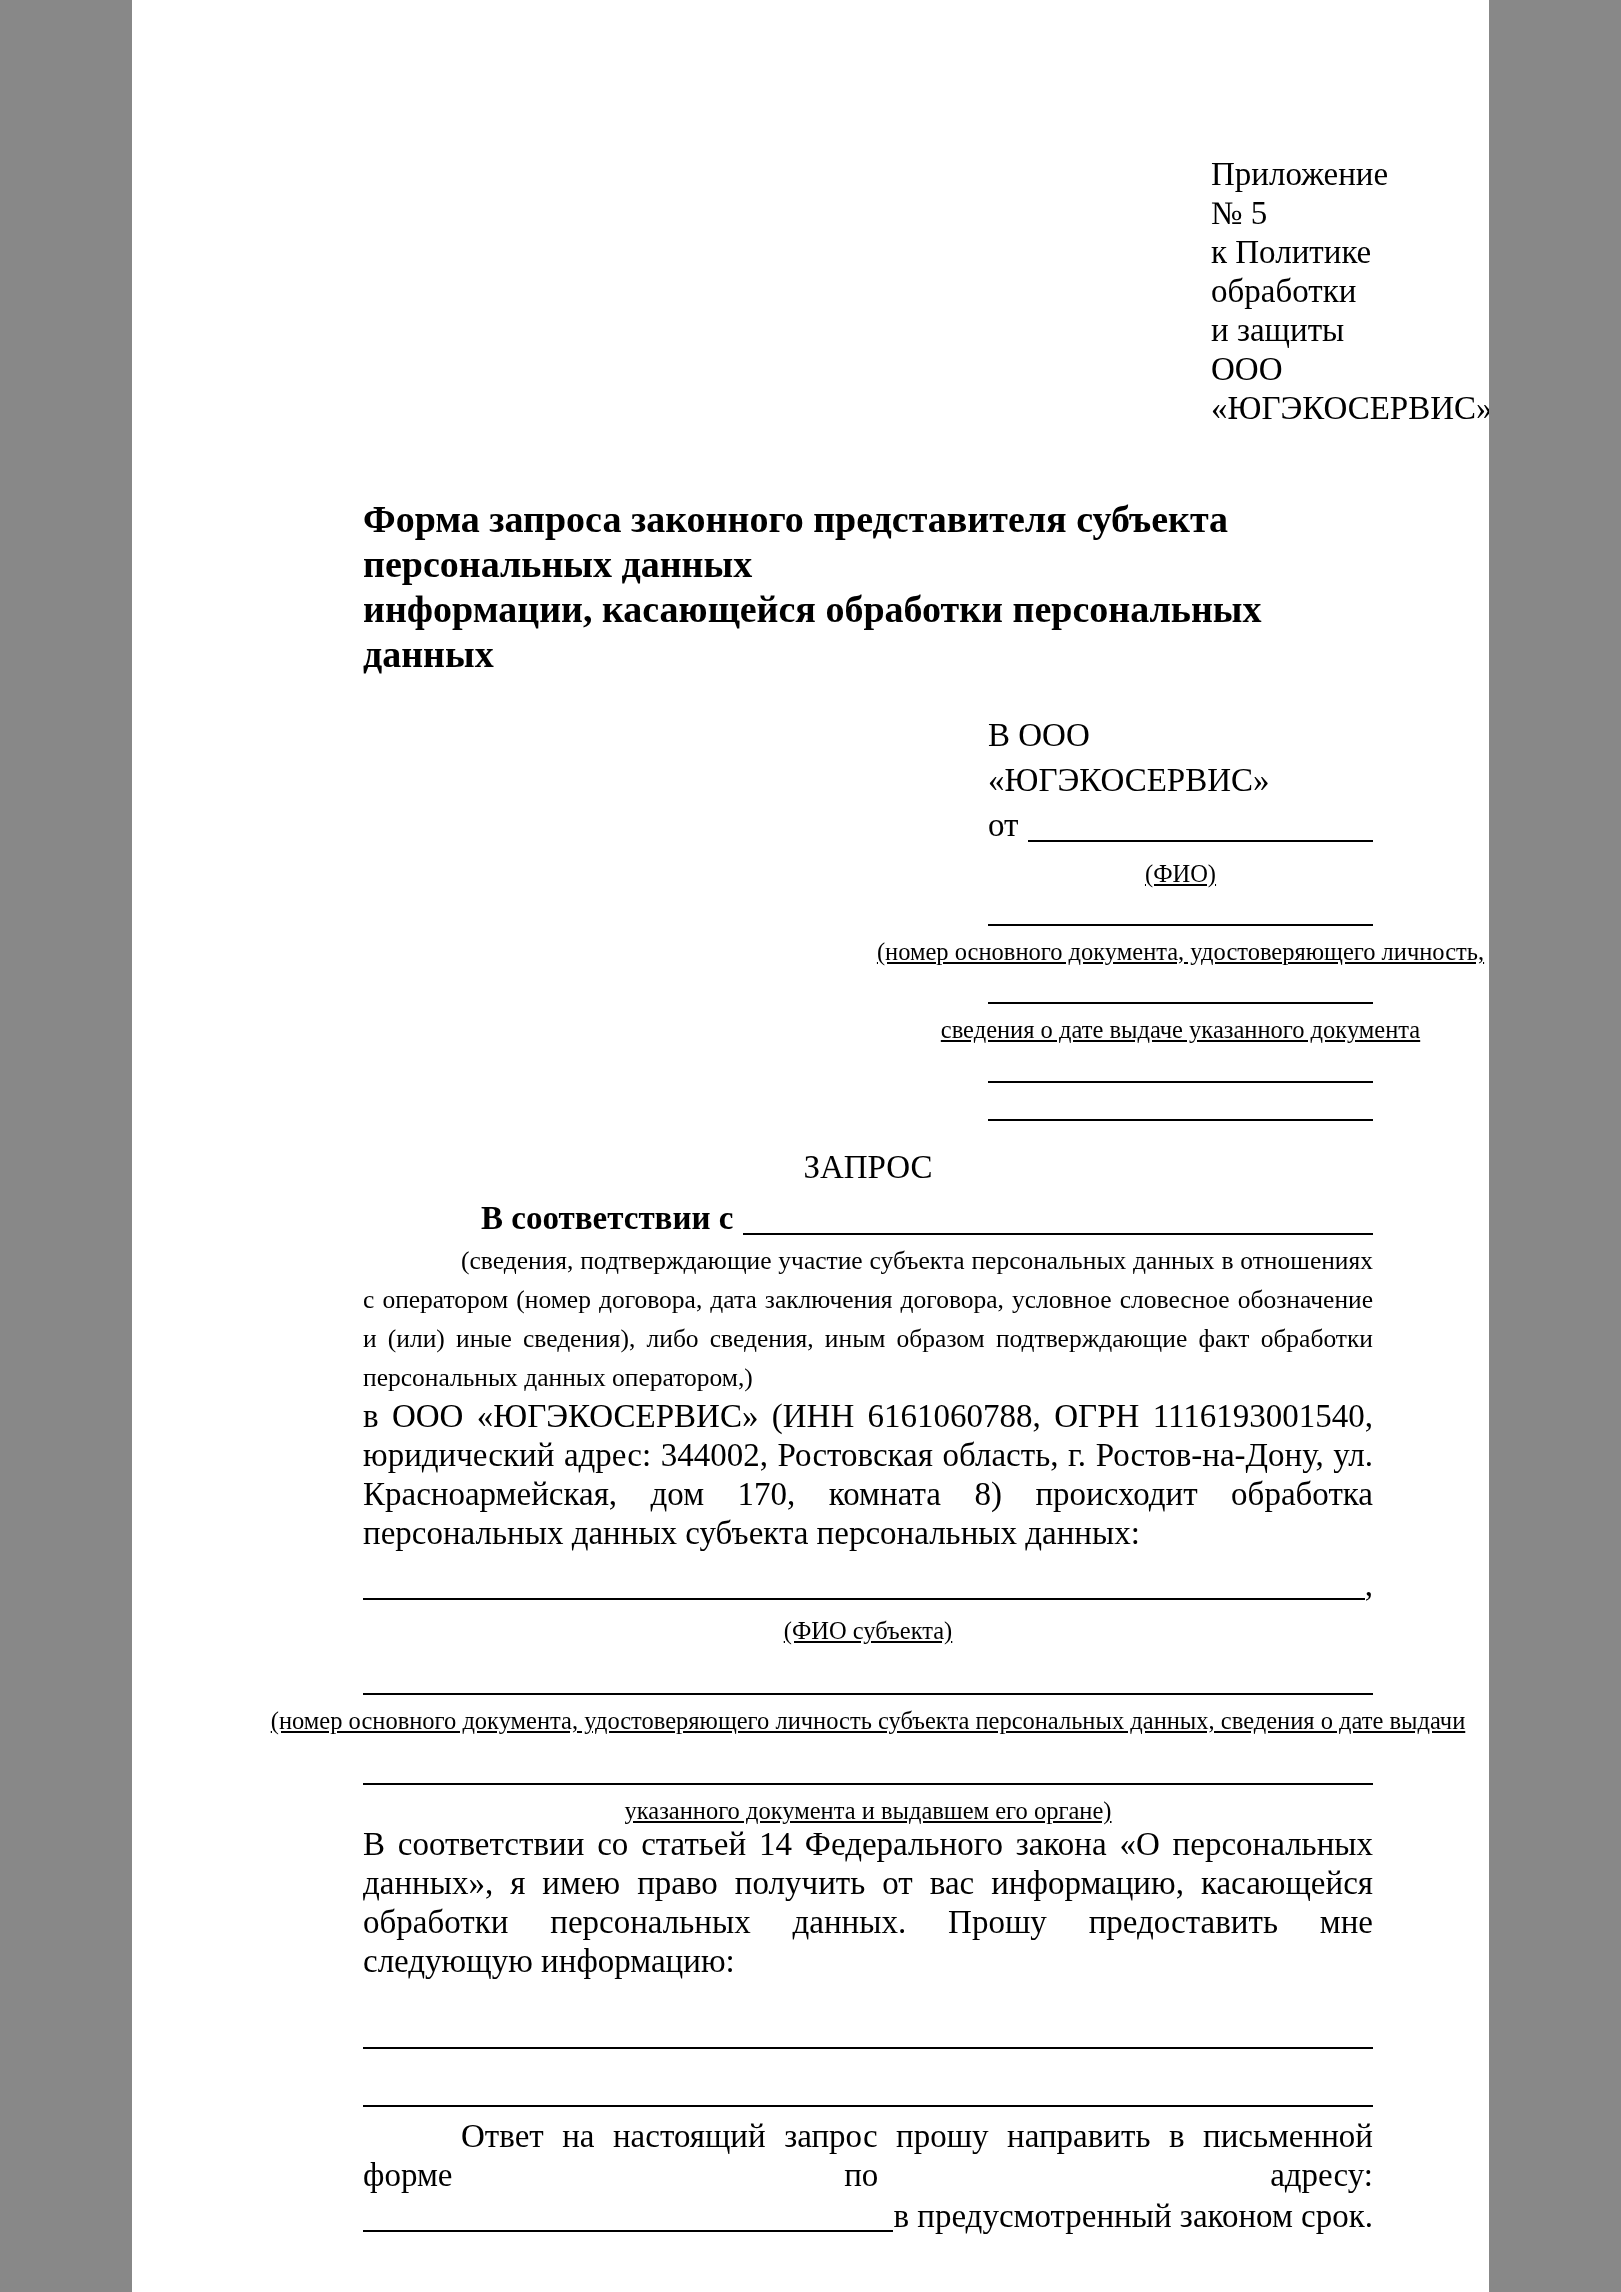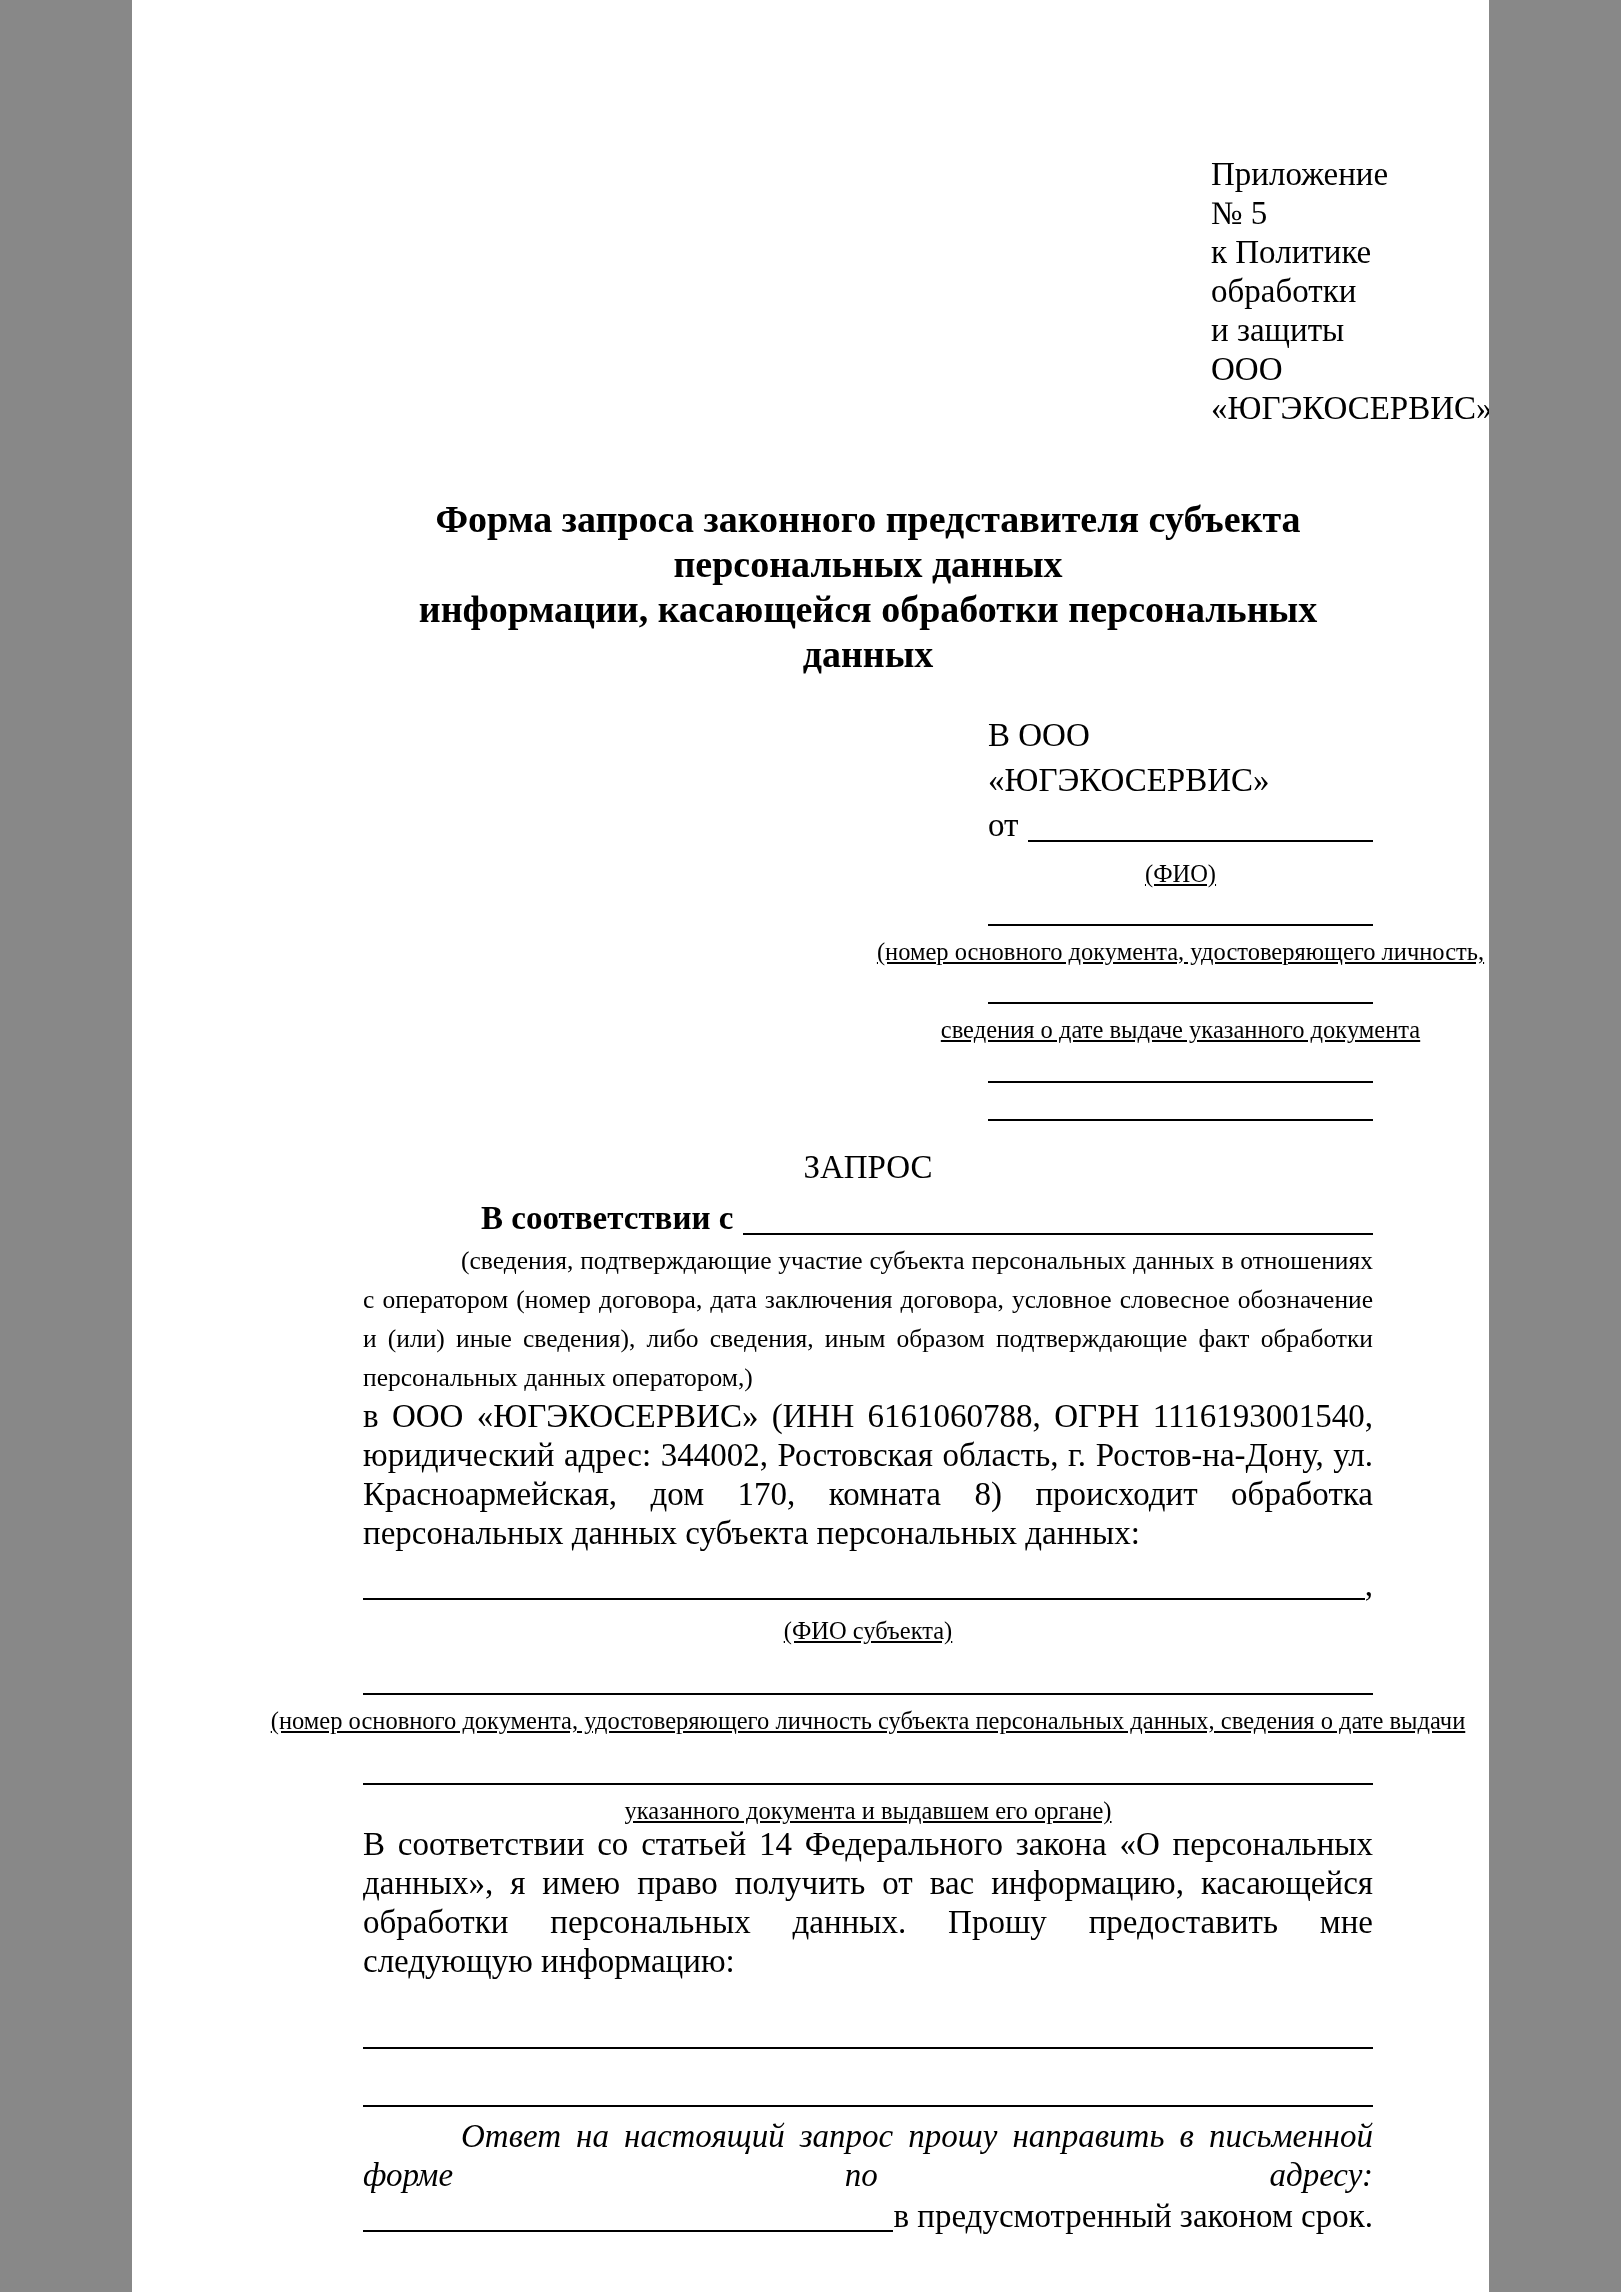--- a/index.html
+++ b/index.html
@@ -8,41 +8,41 @@
     width:1357px; height:2293px;
     margin:0 auto;
     background:#ffffff; color:#000000;
     font-family:"Liberation Serif", serif;
     font-size:33px; line-height:39px;
     padding:155px 116px 0 231px;
     position:relative;
     overflow:hidden;
   }
   .appendix { margin-left:848px; font-size:33px; line-height:39px; }
-  .doc-title { margin-top:69px; text-align:center; font-weight:bold; font-size:38px; line-height:45px; }
+  .doc-title { margin-top:69px; text-align:left; font-weight:bold; font-size:38px; line-height:45px; }
 
   .addressee { margin-top:35px; margin-left:625px; }
   .addr-to { line-height:45px;margin-top:36px; }
   .flex-fill-row { display:flex; align-items:flex-end; line-height:45px; }
   .flex-fill-row .fill { flex:1; border-bottom:2.9px solid #000; margin-bottom:5.9px; height:9.8px; margin-left:9.8px; }
   .caption-wrap { display:flex; justify-content:center; margin-top:12px;text-decoration:underline; }
   .caption { font-size:24.5px; line-height:27.4px; white-space:nowrap; text-align:center; }
   .u-line { border-bottom:2.9px solid #000; height:31px; margin-top:7.8px; }
   .u-line.mid { margin-top:19.6px; }
 
   .request-heading { margin-top:23.5px; text-align:center; line-height:45px; }
 
   .basis-row { display:flex; align-items:flex-end; margin-top:5.9px; line-height:45px; }
   .basis-row .label { margin-left:118px; white-space:nowrap;font-weight:bold; }
   .basis-row .fill { flex:1; border-bottom:2.9px solid #000; margin-bottom:5.9px; height:9.8px; margin-left:9.8px; }
 
   .note { font-size:25.5px; line-height:39px; text-align:justify; text-indent:98px; }
   .para { text-align:justify; line-height:39px; }
   .para.indent { text-indent:98px; }
-  .para.stretch { text-align-last:justify;font-style:italic; }
+  .para.stretch { text-align-last:justify; }
 
   .line-comma-row { display:flex; align-items:flex-end; margin-top:13.7px; line-height:39px; }
   .line-comma-row .fill { flex:1; border-bottom:2.9px solid #000; margin-bottom:5.9px; height:9.8px; }
 
   .info-line { border-bottom:2.9px solid #000; height:37px; }
   .info-line.first { margin-top:31px; }
   .info-line.second { margin-top:21.6px; }
 
   .reply-para { margin-top:9.8px; }
   .reply-row { display:flex; align-items:flex-end; line-height:43px; }

